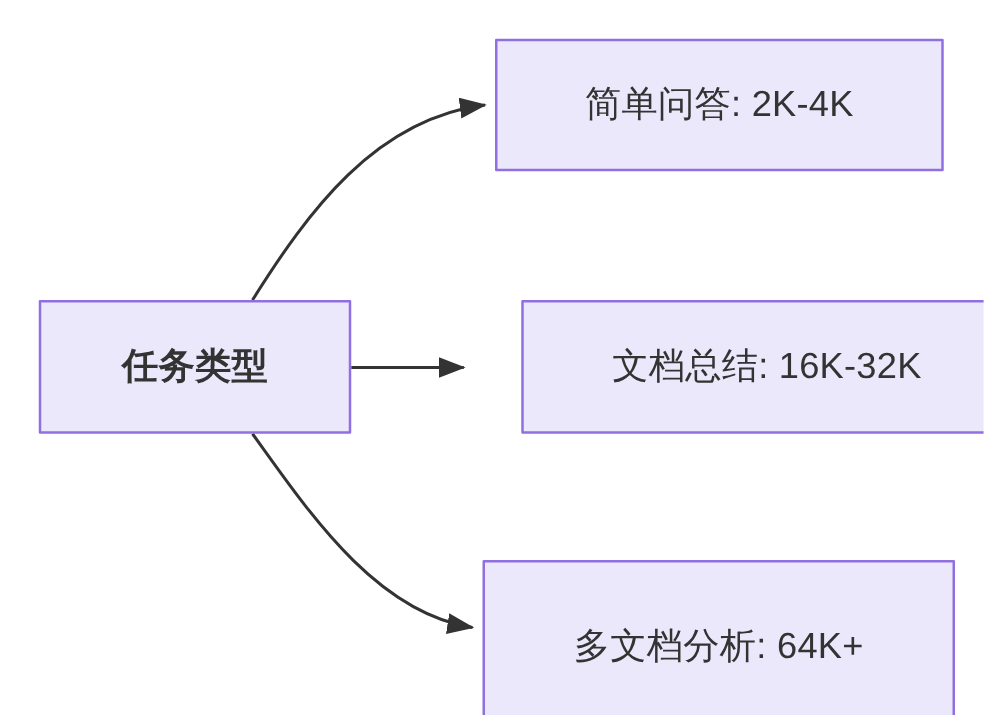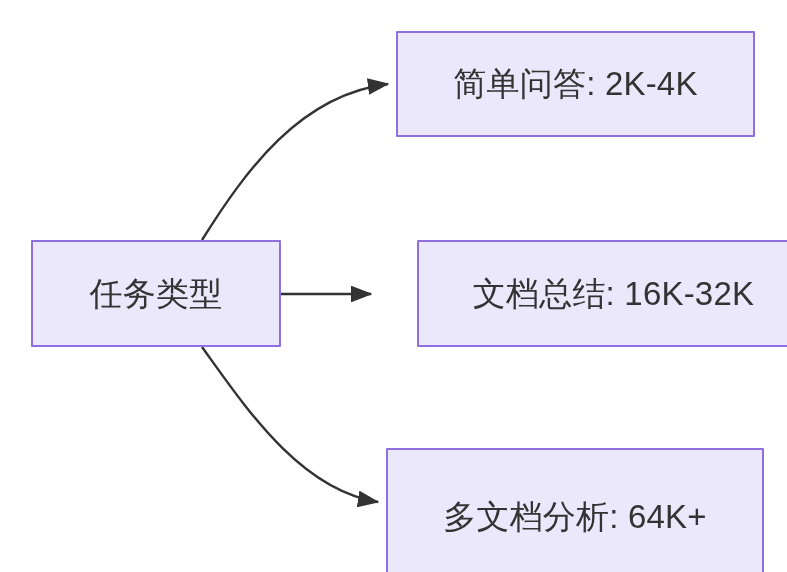--- a/index.html
+++ b/index.html
@@ -35,31 +35,31 @@
   .node {
     position: absolute;
     box-sizing: border-box;
     background: #ebe8fb;
     border: 2.5px solid #9070e0;
     border-radius: 1px;
     display: flex;
     align-items: center;
     justify-content: center;
     color: #333333;
-    font-size: 33px;
+    font-size: 29px;
     line-height: 1.2;
     letter-spacing: 0.2px;
     white-space: nowrap;
   }
   .node-label {
     display: block;
     text-align: center;
   }
   
-  #node-source      { left: 31px;  top: 240px; width: 250px; height: 107px; }
+  #node-source      { left: 31px;  top: 240px; width: 250px; height: 107px; font-weight: bold; }
   #node-simple-qa   { left: 396px; top: 31px;  width: 359px; height: 106px; }
   #node-doc-summary { left: 379px; top: 240px; width: 393px; height: 107px; margin-left: 38px; }
   #node-multi-doc   { left: 386px; top: 448px; width: 378px; height: 138px; }
 </style>
 </head>
 <body>
 
 <div id="diagram-canvas">
 
   <svg class="edge-layer" viewBox="0 0 787 572" width="787" height="572" xmlns="http://www.w3.org/2000/svg">

